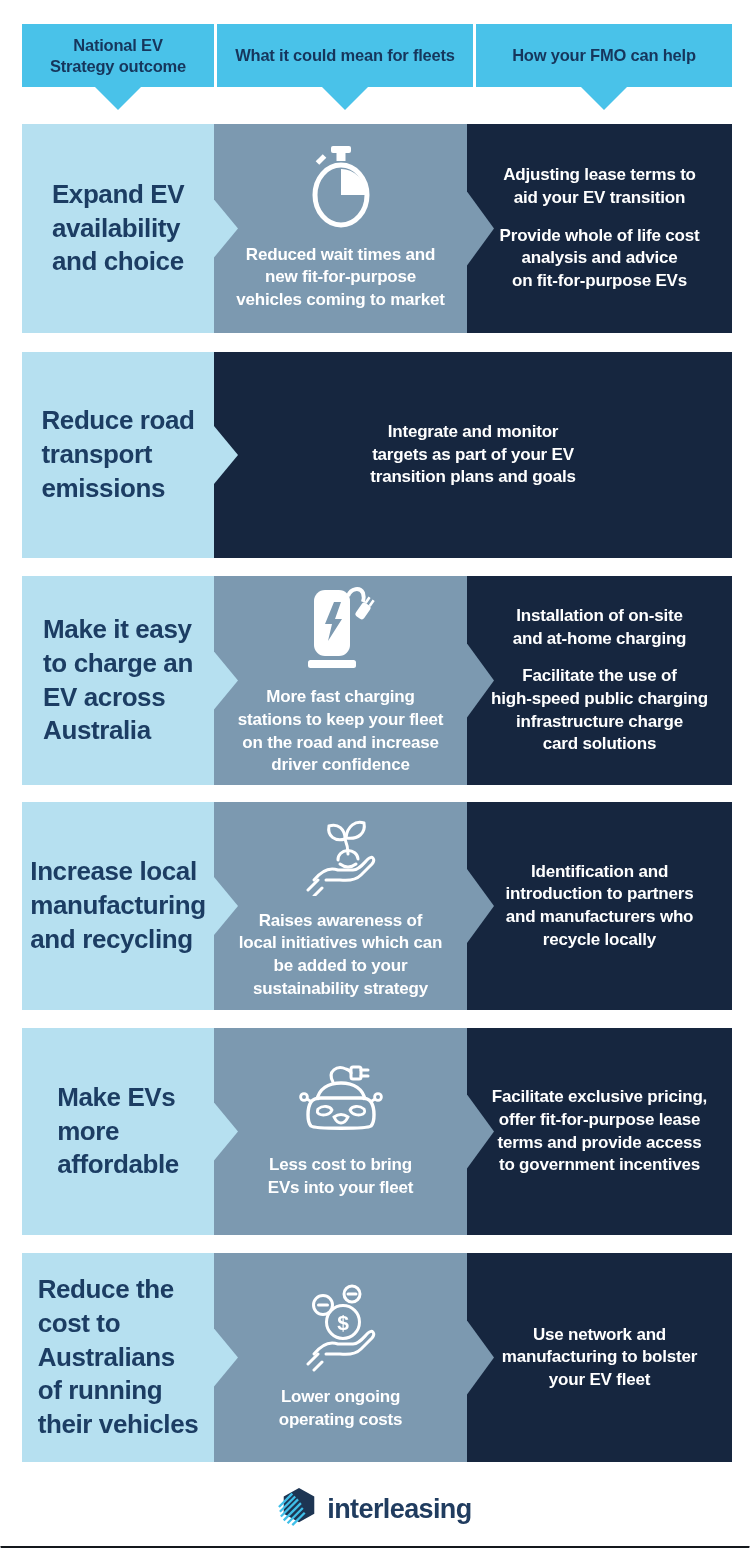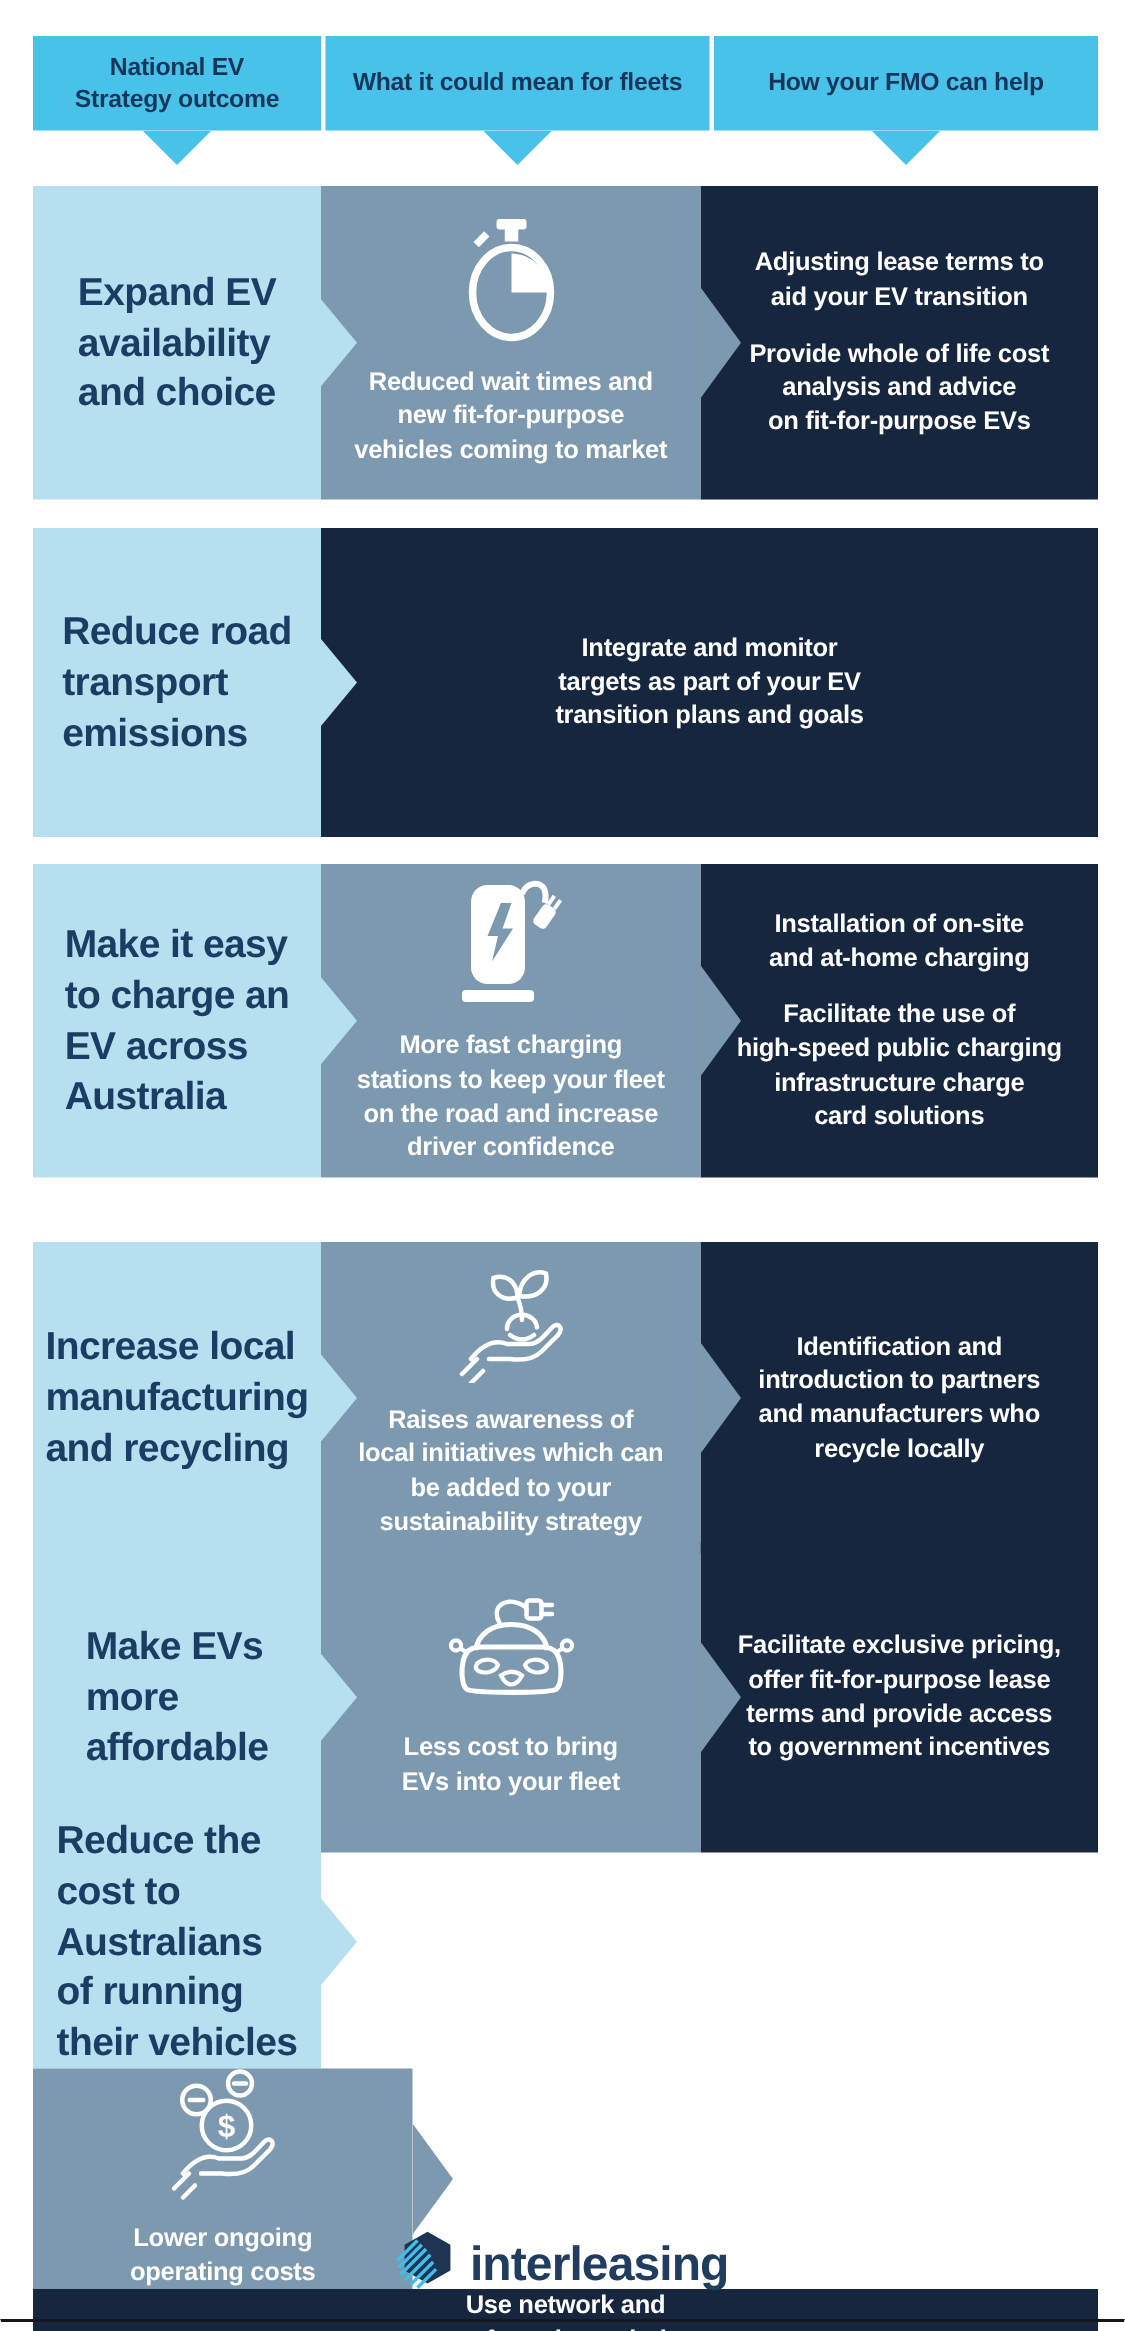--- a/index.html
+++ b/index.html
@@ -16,44 +16,44 @@
   .hb3{left:476px;width:256px;}
   .hdr-tail{position:absolute;top:87px;width:46px;height:23px;background:#49C2E9;
             clip-path:polygon(0 0,100% 0,50% 100%);}
   .ht1{left:95px;} .ht2{left:322px;} .ht3{left:581px;}
 
   
   .row{position:absolute;left:22px;width:710px;display:flex;}
   .r1{top:124px;height:209px;}
   .r2{top:352px;height:206px;}
   .r3{top:576px;height:209px;}
-  .r4{top:828px;height:208px;}
+  .r4{top:802px;height:208px;}
   .r5{top:1028px;height:207px;}
-  .r6{top:1210px;height:209px;flex-direction:column;}
+  .r6{top:1253px;height:209px;}
 
   .col1{width:192px;background:#B6E0F0;position:relative;display:flex;
         align-items:center;justify-content:center;text-align:left;padding:0 6px;box-sizing:border-box;}
   .col1 p{margin:0;font-size:26px;font-weight:bold;color:#1C3D63;line-height:1.3;
           white-space:pre-line;letter-spacing:-0.4px;}
   .col2{width:253px;background:#7C99B0;position:relative;display:flex;flex-direction:column;
         align-items:center;justify-content:center;gap:14px;padding:0 8px;box-sizing:border-box;}
   .col3{flex:1;background:#16263F;display:flex;flex-direction:column;align-items:center;
         justify-content:center;gap:15px;padding:0 10px;box-sizing:border-box;}
   .col2 p,.col3 p{margin:0;font-size:17px;font-weight:bold;color:#ffffff;line-height:1.33;
                   white-space:pre-line;text-align:center;letter-spacing:-0.2px;}
   .notch{position:absolute;left:100%;top:50%;transform:translateY(-50%);z-index:2;
          clip-path:polygon(0 0,100% 50%,0 100%);}
   .n1{width:24px;height:58px;background:#B6E0F0;}
   .n2{width:27px;height:74px;background:#7C99B0;}
   .iconbox{display:flex;align-items:center;justify-content:center;}
 
   
   .footer{position:absolute;top:1484px;left:0;width:750px;height:50px;
           display:flex;align-items:center;justify-content:center;gap:7px;}
-  .footer .wordmark{font-size:32px;font-weight:bold;color:#203C5F;letter-spacing:-0.6px;}
+  .footer .wordmark{font-size:27px;font-weight:bold;color:#203C5F;letter-spacing:-0.6px;}
   .bottom-line{position:absolute;top:1546px;left:0;width:750px;height:2px;background:#14181C;}
 </style>
 </head>
 <body>
 
 <div class="page">
 
   <div class="hdr-box hb1">
     <p>National EV
 Strategy outcome</p>

